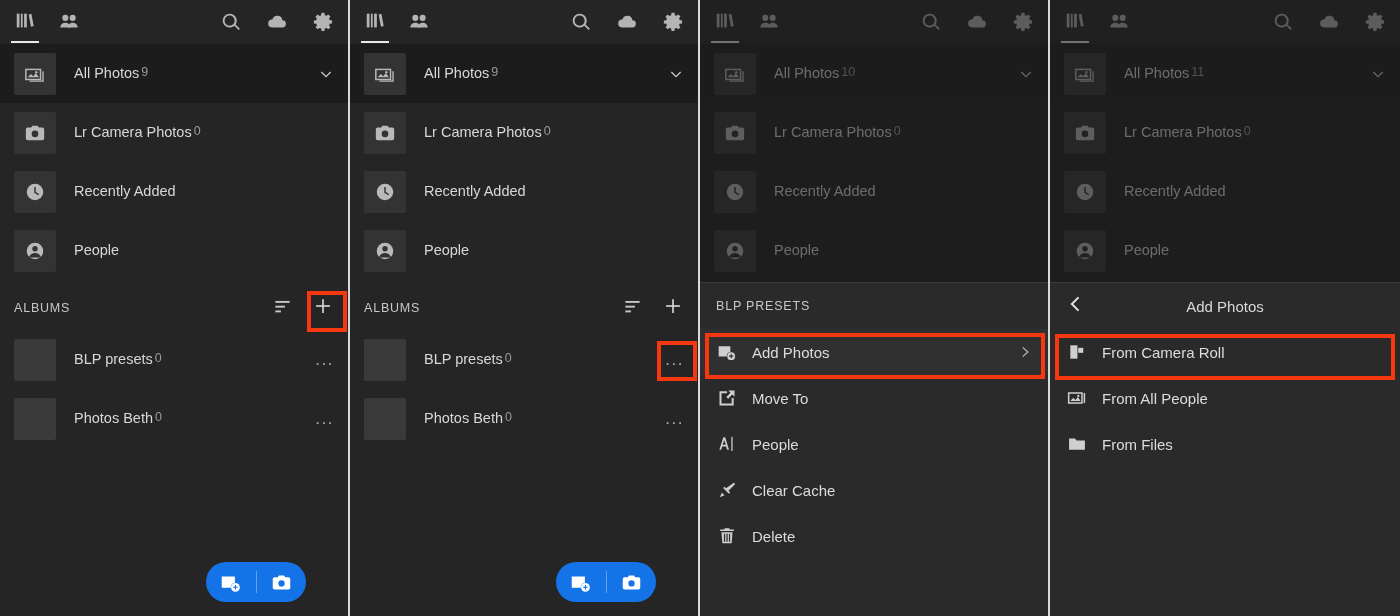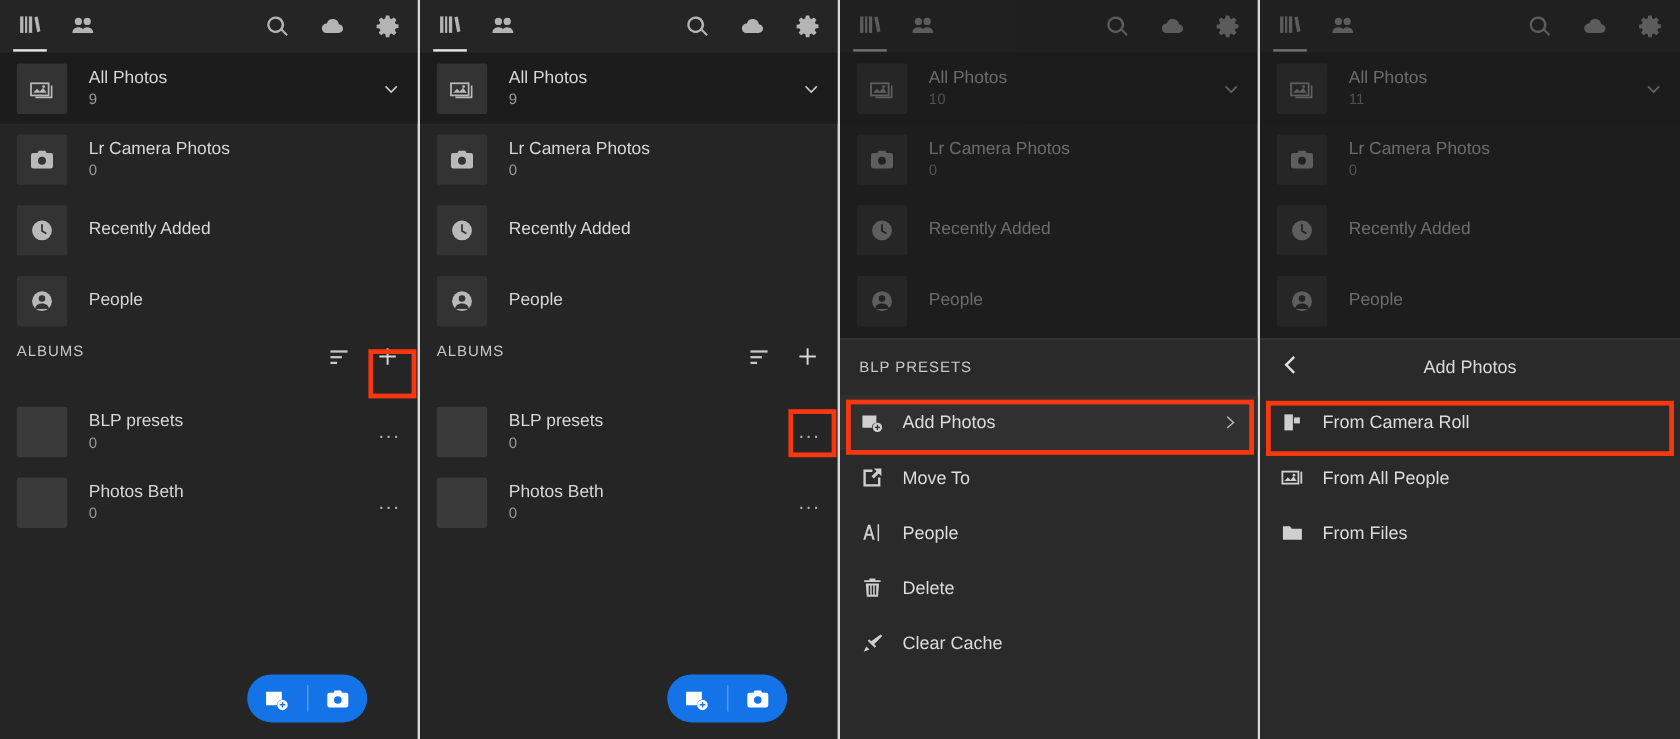--- a/index.html
+++ b/index.html
@@ -36,31 +36,31 @@
     height: 59px; display: flex; align-items: center;
     padding: 0 14px; gap: 18px; position: relative;
   }
   .row.sel { background: #1c1c1c; }
   .thumb {
     width: 42px; height: 42px; background: #333333;
     border-radius: 2px; display: flex; align-items: center;
     justify-content: center; flex: 0 0 42px;
   }
   .thumb svg { width: 22px; height: 22px; fill: #b9b9b9; }
-  .rowtext { display: flex; flex-direction: column; justify-content: center; gap: 2px; }
+  .rowtext { display: flex; flex-direction: row; justify-content: center; gap: 2px; }
   .rowtitle { color: #d8d8d8; font-size: 14.5px; line-height: 17px; }
   .rowcount { color: #9a9a9a; font-size: 12.5px; line-height: 15px; }
   .chev-down {
     margin-left: auto; width: 16px; height: 16px;
     fill: none; stroke: #c9c9c9; stroke-width: 2;
   }
 
   
   .albums-head {
-    height: 44px; display: flex; align-items: flex-start;
+    height: 44px; display: flex; align-items: center;
     padding: 0 14px; position: relative; margin-top: 6px;
   }
   .albums-label {
     color: #c7c7c7; font-size: 12.5px; letter-spacing: 0.8px;
   }
   .albums-actions { margin-left: auto; display: flex; align-items: center; gap: 20px; }
   .ic-sort { width: 19px; height: 19px; fill: #c7c7c7; }
   .ic-plus { width: 22px; height: 22px; stroke: #d6d6d6; stroke-width: 1.8; }
 
   .albumrow {
@@ -593,35 +593,35 @@
             <path d="M7.6 4h2.2l4.6 15h-2.3l-1.15-4H6.2l-1.15 4H2.8zM8.7 7.4l-1.9 5.6h3.8z"></path>
             <rect x="17.2" y="3.4" width="1.5" height="17"></rect>
           </svg>
         </span>
         <span class="mi-label">People</span>
       </div>
 
       <div class="menu-item">
         <span class="mi-icon">
           <svg viewBox="0 0 24 24">
+            <path d="M20.2 3.2l1.7 1.7-8.1 8.1 2 2-1.5 1.5-7-7 1.5-1.5 2 2z"></path>
+            <path d="M3.3 20.6l2.6-5.4 3.2 3.2z"></path>
+          </svg>
+        </span>
+        <span class="mi-label">Clear Cache</span>
+      </div>
+
+      <div class="menu-item">
+        <span class="mi-icon">
+          <svg viewBox="0 0 24 24">
             <path d="M9 2.6h6v1.7h5.2V6H3.8V4.3H9z"></path>
             <path d="M5.4 7.4h13.2l-1 13.4H6.4zm2.9 2v9.4h1.5V9.4zm3 0v9.4h1.5V9.4zm3 0v9.4h1.5V9.4z"></path>
           </svg>
         </span>
         <span class="mi-label">Delete</span>
-      </div>
-
-      <div class="menu-item">
-        <span class="mi-icon">
-          <svg viewBox="0 0 24 24">
-            <path d="M20.2 3.2l1.7 1.7-8.1 8.1 2 2-1.5 1.5-7-7 1.5-1.5 2 2z"></path>
-            <path d="M3.3 20.6l2.6-5.4 3.2 3.2z"></path>
-          </svg>
-        </span>
-        <span class="mi-label">Clear Cache</span>
       </div>
     </div>
 
     <div class="redbox" style="left:5px; top:333px; width:340px; height:46px;"></div>
   </div>
 
   <div class="panel dimmed-bg">
     <div class="dim">
       <div class="topbar">
         <div class="left">

